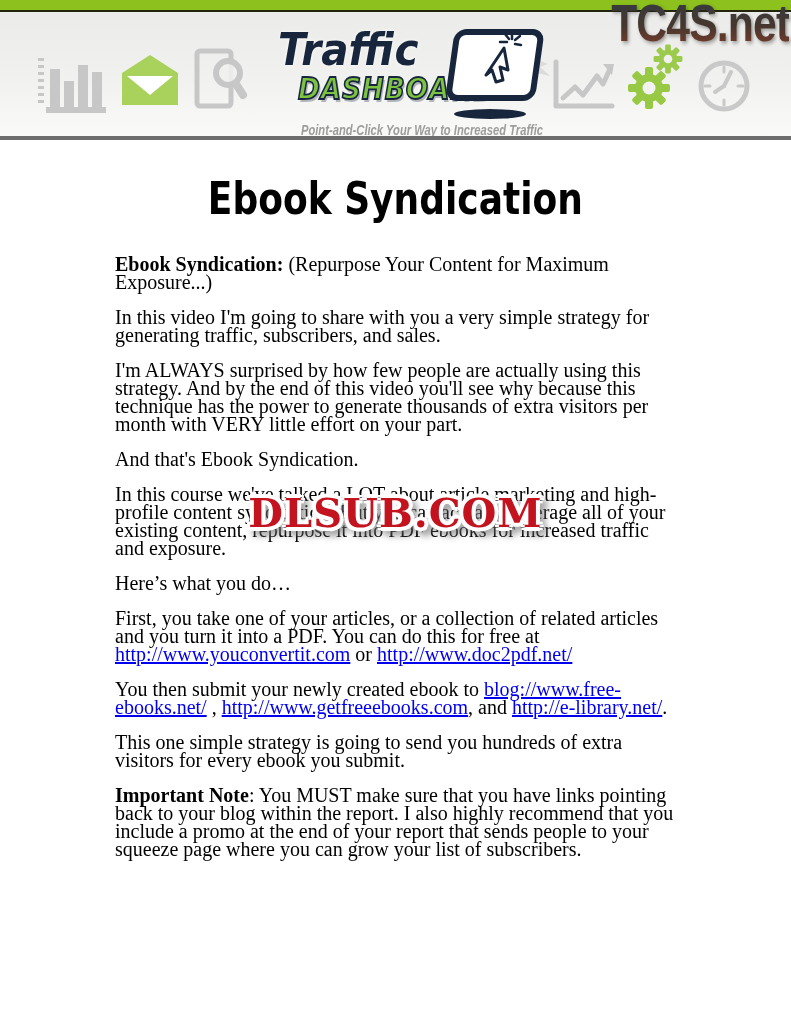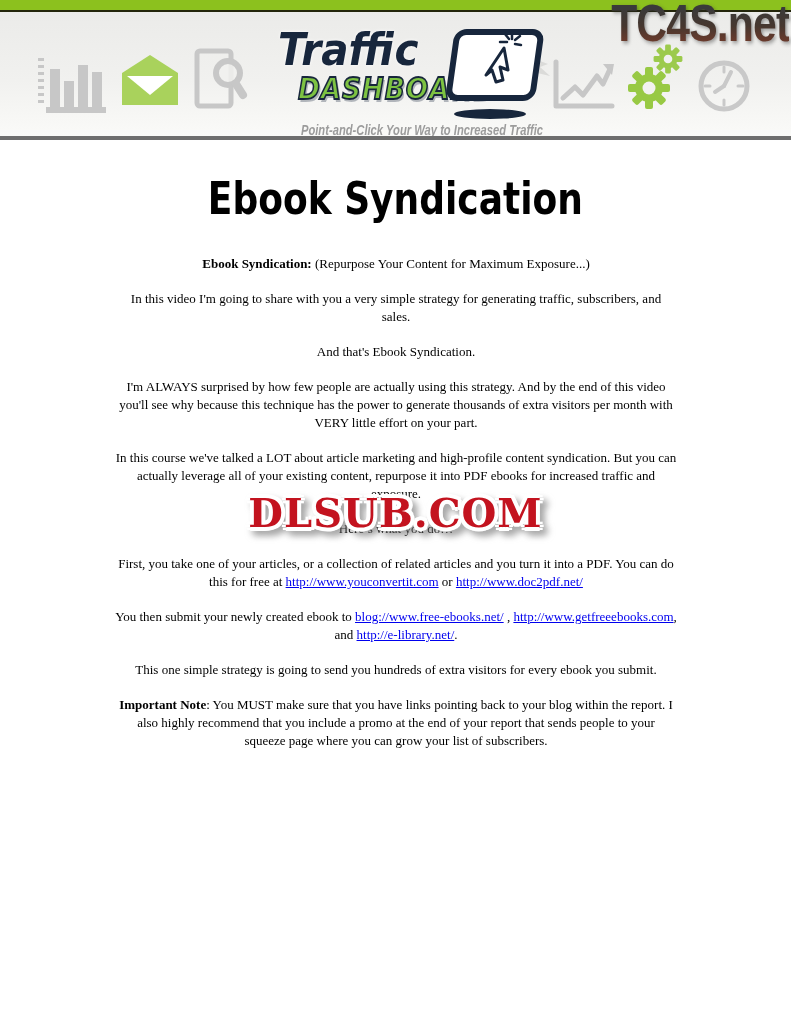--- a/index.html
+++ b/index.html
@@ -43,21 +43,21 @@
           transform:scaleX(0.82); transform-origin:100% 0;
           background:linear-gradient(180deg,#3A3A3A 25%,#46372F 55%,#693A2C 80%,#7B4534 100%);
           -webkit-background-clip:text; background-clip:text; color:transparent;
           filter:drop-shadow(2px 2px 2px rgba(40,40,40,0.45)); }
 
   
   .main { position:absolute; top:140px; left:0; width:100%; }
   h1.title { margin:38px 0 0 0; text-align:center; font-family:"DejaVu Sans",sans-serif;
              font-weight:bold; font-size:45px; color:#000; line-height:41px; }
   h1.title .title-inner { display:inline-block; transform:scaleX(0.8); white-space:nowrap; }
-  .content { margin:36px 114px 0 115px; font-size:13px; line-height:18px; color:#000;text-align:center; }
+  .content { margin:36px 114px 0 115px; font-size:20px; line-height:18px; color:#000; }
   .content p { margin:0 0 17px 0; }
   .content b { font-weight:bold; }
   .content a.doclink { color:#0000EE; text-decoration:underline; cursor:pointer; }
 
   
   .wm-center { position:absolute; top:489px; left:50%; transform:translateX(-50%); z-index:4;
                font-family:"DejaVu Serif",serif; font-weight:bold; font-size:40px;
                letter-spacing:1px; white-space:nowrap; color:#C3131F;
                text-shadow:-3px -3px 0 #fff, 3px -3px 0 #fff, -3px 3px 0 #fff, 3px 3px 0 #fff,
                            -4px 0 0 #fff, 4px 0 0 #fff, 0 -4px 0 #fff, 0 4px 0 #fff;
@@ -190,22 +190,22 @@
 
   <div class="header-divider"></div>
 
   <div class="tc4s">TC4S.net</div>
 
   <div class="main">
     <h1 class="title"><span class="title-inner">Ebook Syndication</span></h1>
     <div class="content">
         <p><b>Ebook Syndication:</b><span> (Repurpose Your Content for Maximum Exposure...)</span></p>
         <p><span>In this video I'm going to share with you a very simple strategy for generating traffic, subscribers, and sales.</span></p>
+        <p><span>I'm ALWAYS surprised by how few people are actually using this strategy. And by the end of this video you'll see why because this technique has the power to generate thousands of extra visitors per month with VERY little effort on your part.</span></p>
         <p><span>And that's Ebook Syndication.</span></p>
-        <p><span>I'm ALWAYS surprised by how few people are actually using this strategy. And by the end of this video you'll see why because this technique has the power to generate thousands of extra visitors per month with VERY little effort on your part.</span></p>
         <p><span>In this course we've talked a LOT about article marketing and high-profile content syndication. But you can actually leverage all of your existing content, repurpose it into PDF ebooks for increased traffic and exposure.</span></p>
         <p><span>Here’s what you do…</span></p>
         <p><span>First, you take one of your articles, or a collection of related articles and you turn it into a PDF. You can do this for free at </span><a class="doclink" href="#">http://www.youconvertit.com</a><span> or </span><a class="doclink" href="#">http://www.doc2pdf.net/</a></p>
         <p><span>You then submit your newly created ebook to </span><a class="doclink" href="#">blog://www.free-ebooks.net/</a><span> , </span><a class="doclink" href="#">http://www.getfreeebooks.com</a><span>, and </span><a class="doclink" href="#">http://e-library.net/</a><span>.</span></p>
         <p><span>This one simple strategy is going to send you hundreds of extra visitors for every ebook you submit.</span></p>
         <p><b>Important Note</b><span>: You MUST make sure that you have links pointing back to your blog within the report. I also highly recommend that you include a promo at the end of your report that sends people to your squeeze page where you can grow your list of subscribers.</span></p>
       </div>
   </div>
 
   <div class="wm-center">DLSUB.COM</div>

